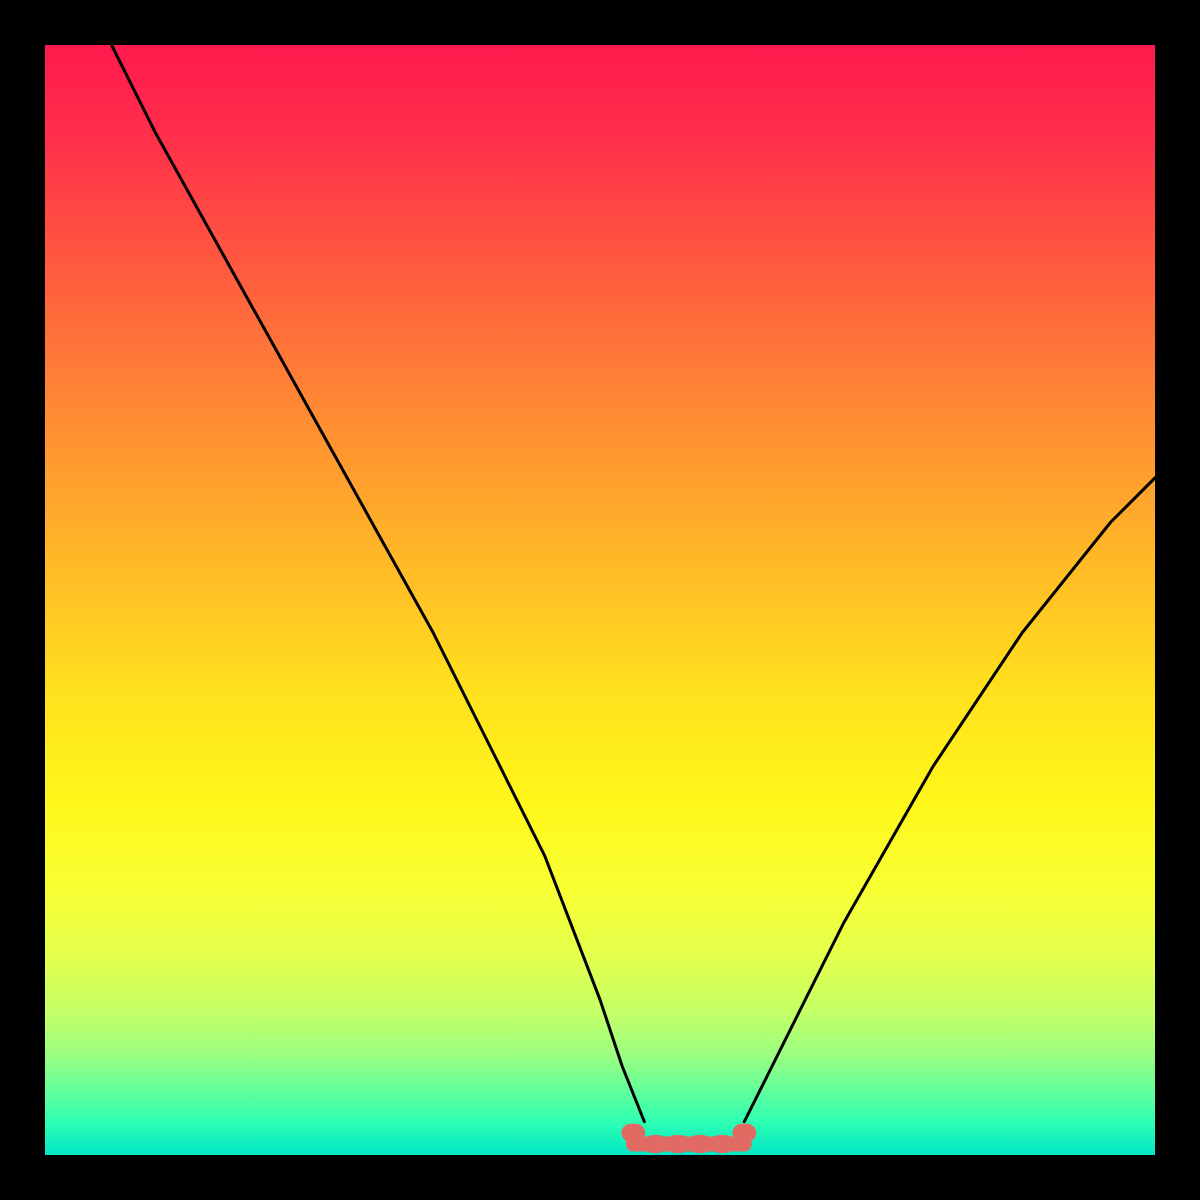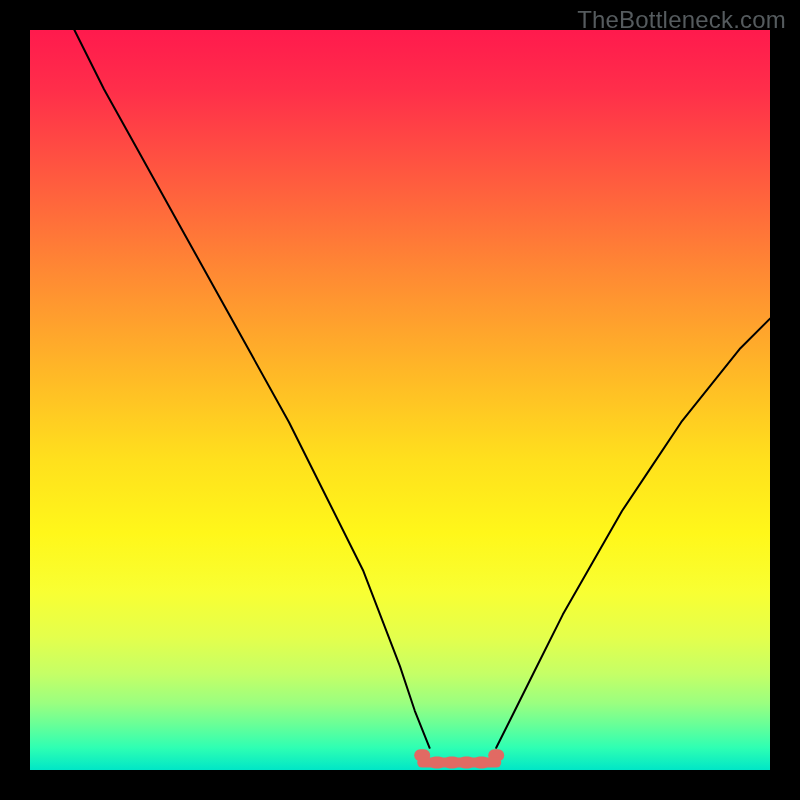--- a/index.html
+++ b/index.html
@@ -74,14 +74,13 @@
           <rect x="384.2" y="719.2" width="16" height="12" rx="6" fill="#e16a63"></rect>
           <rect x="399.0" y="726.6" width="16" height="12" rx="6" fill="#e16a63"></rect>
           <rect x="413.8" y="726.6" width="16" height="12" rx="6" fill="#e16a63"></rect>
           <rect x="428.6" y="726.6" width="16" height="12" rx="6" fill="#e16a63"></rect>
           <rect x="443.4" y="726.6" width="16" height="12" rx="6" fill="#e16a63"></rect>
           <rect x="458.2" y="719.2" width="16" height="12" rx="6" fill="#e16a63"></rect>
           <line x1="392.2" y1="732.6" x2="466.2" y2="732.6" stroke="#e16a63" stroke-width="10" stroke-linecap="round"></line>
         </g>
     </svg>
   </div>
-  <div class="watermark">TheBottleneck.com</div>
 </div>
 
 </body></html>

